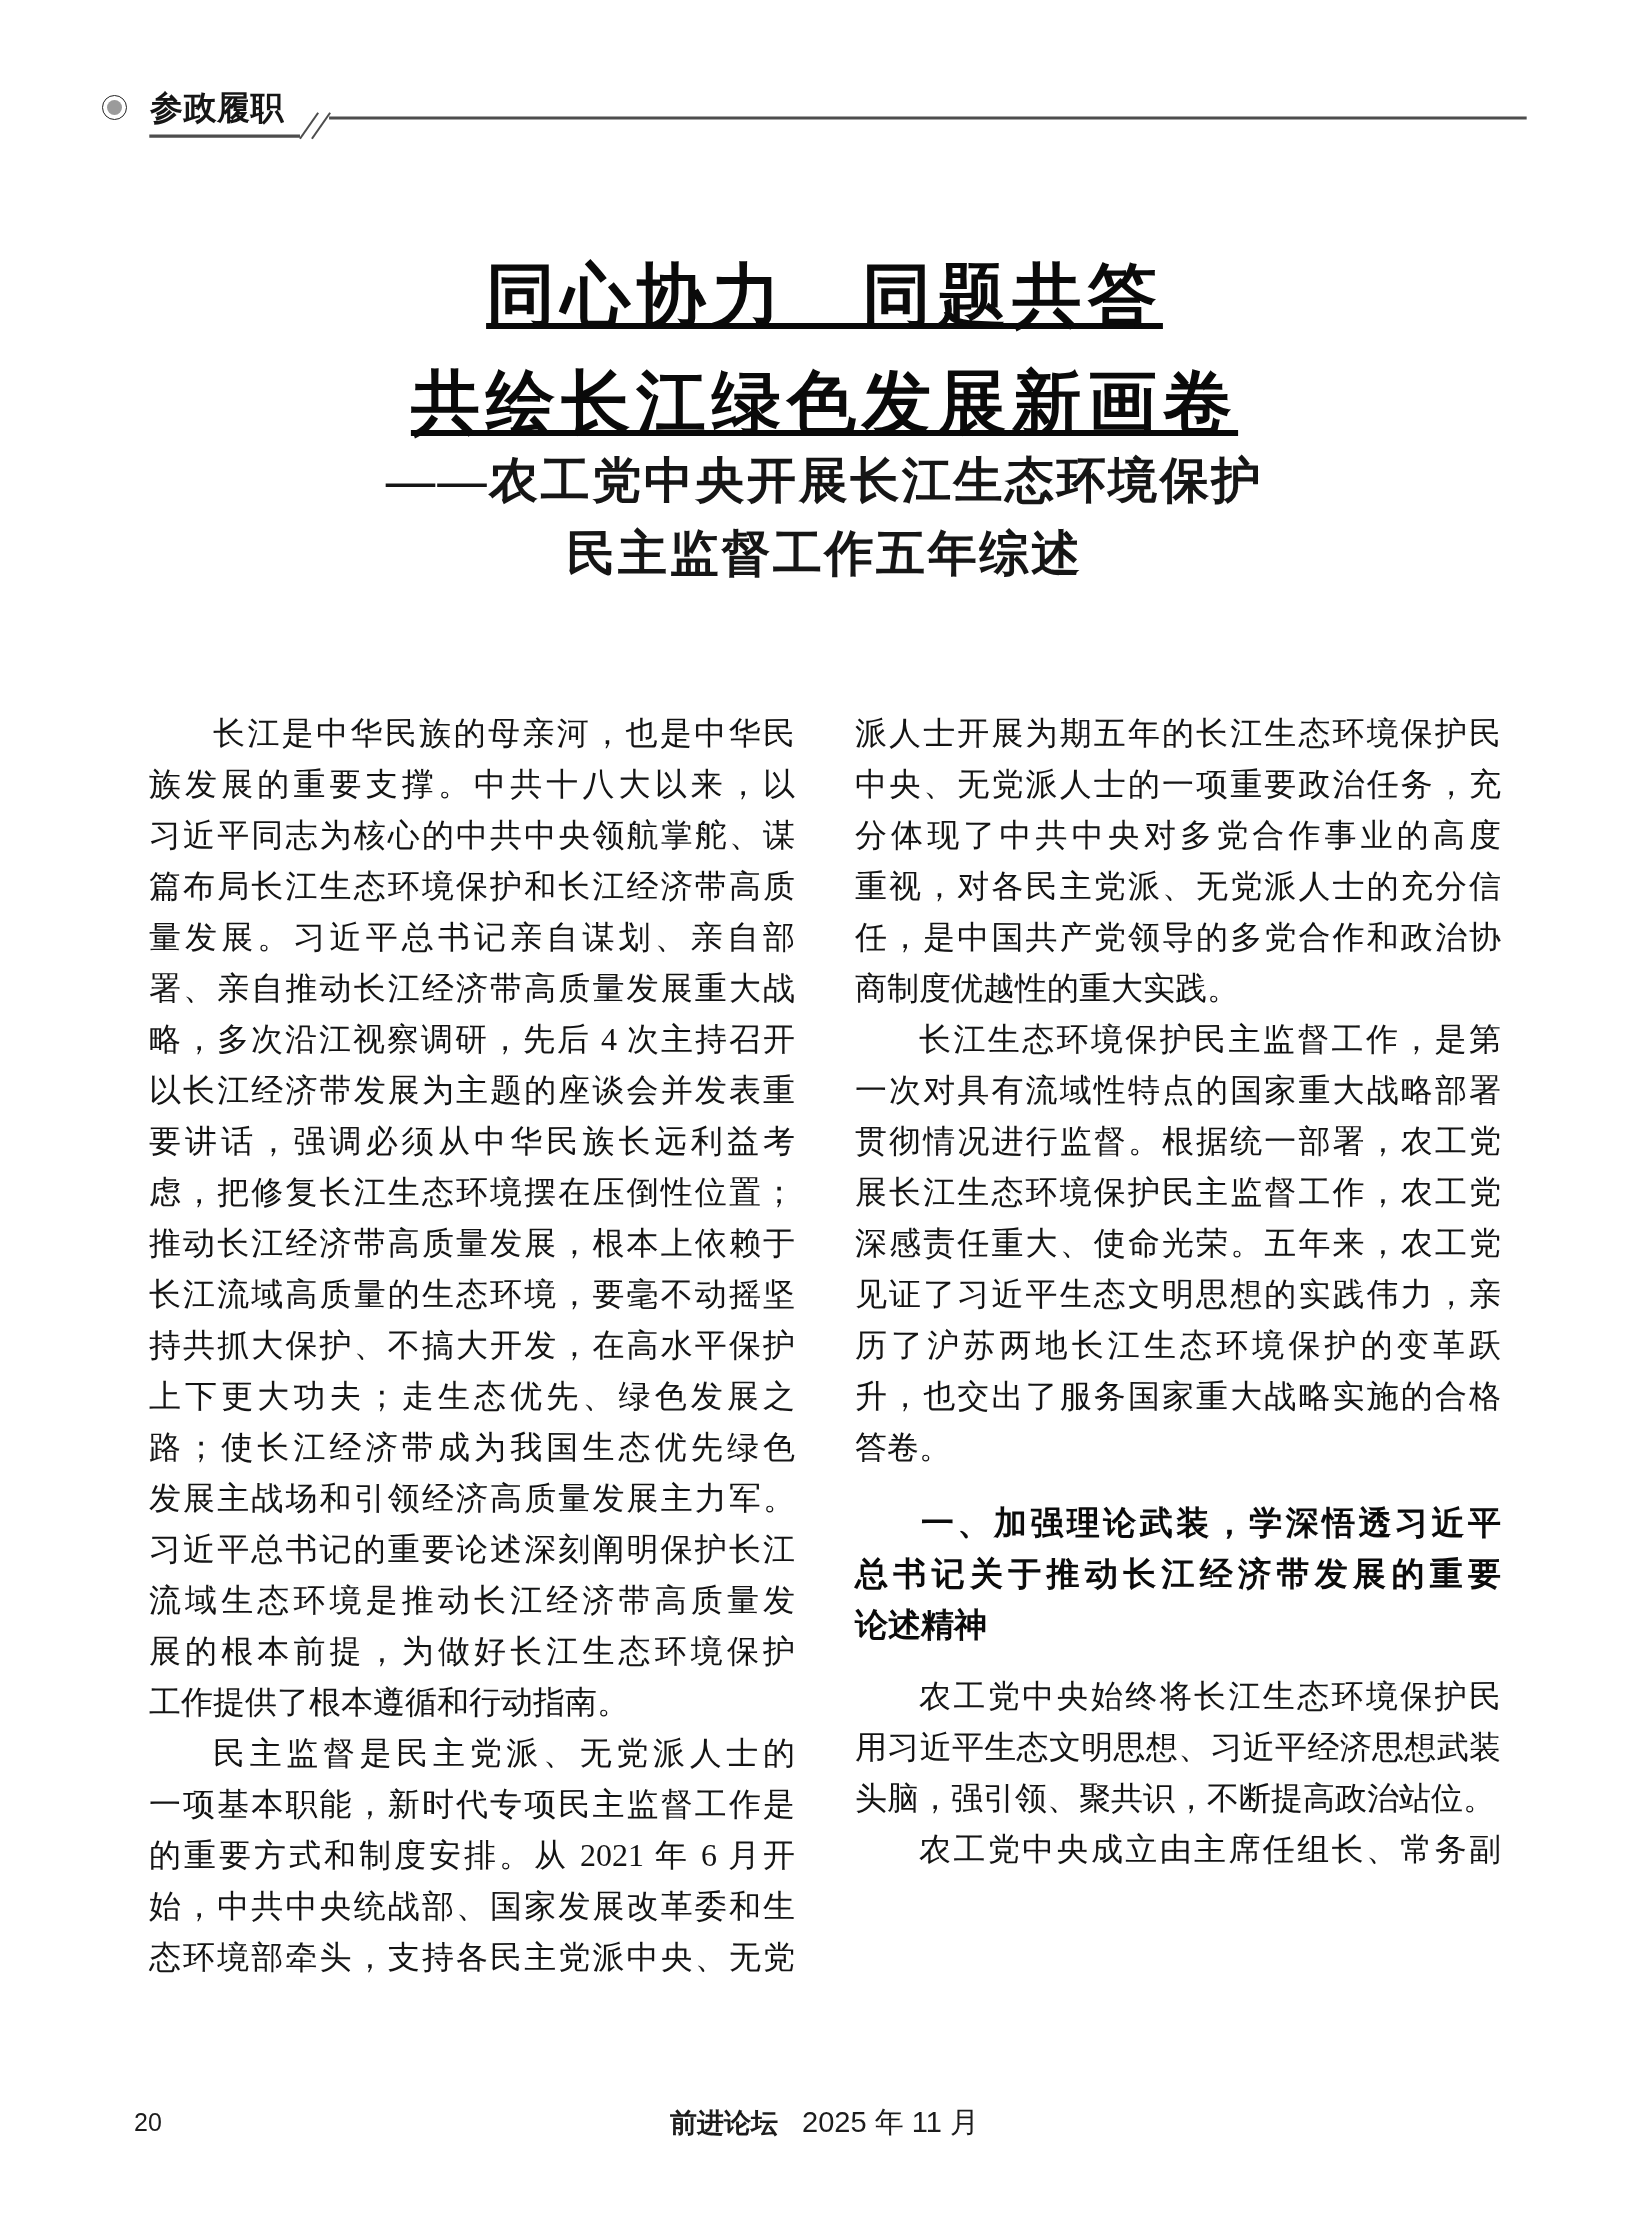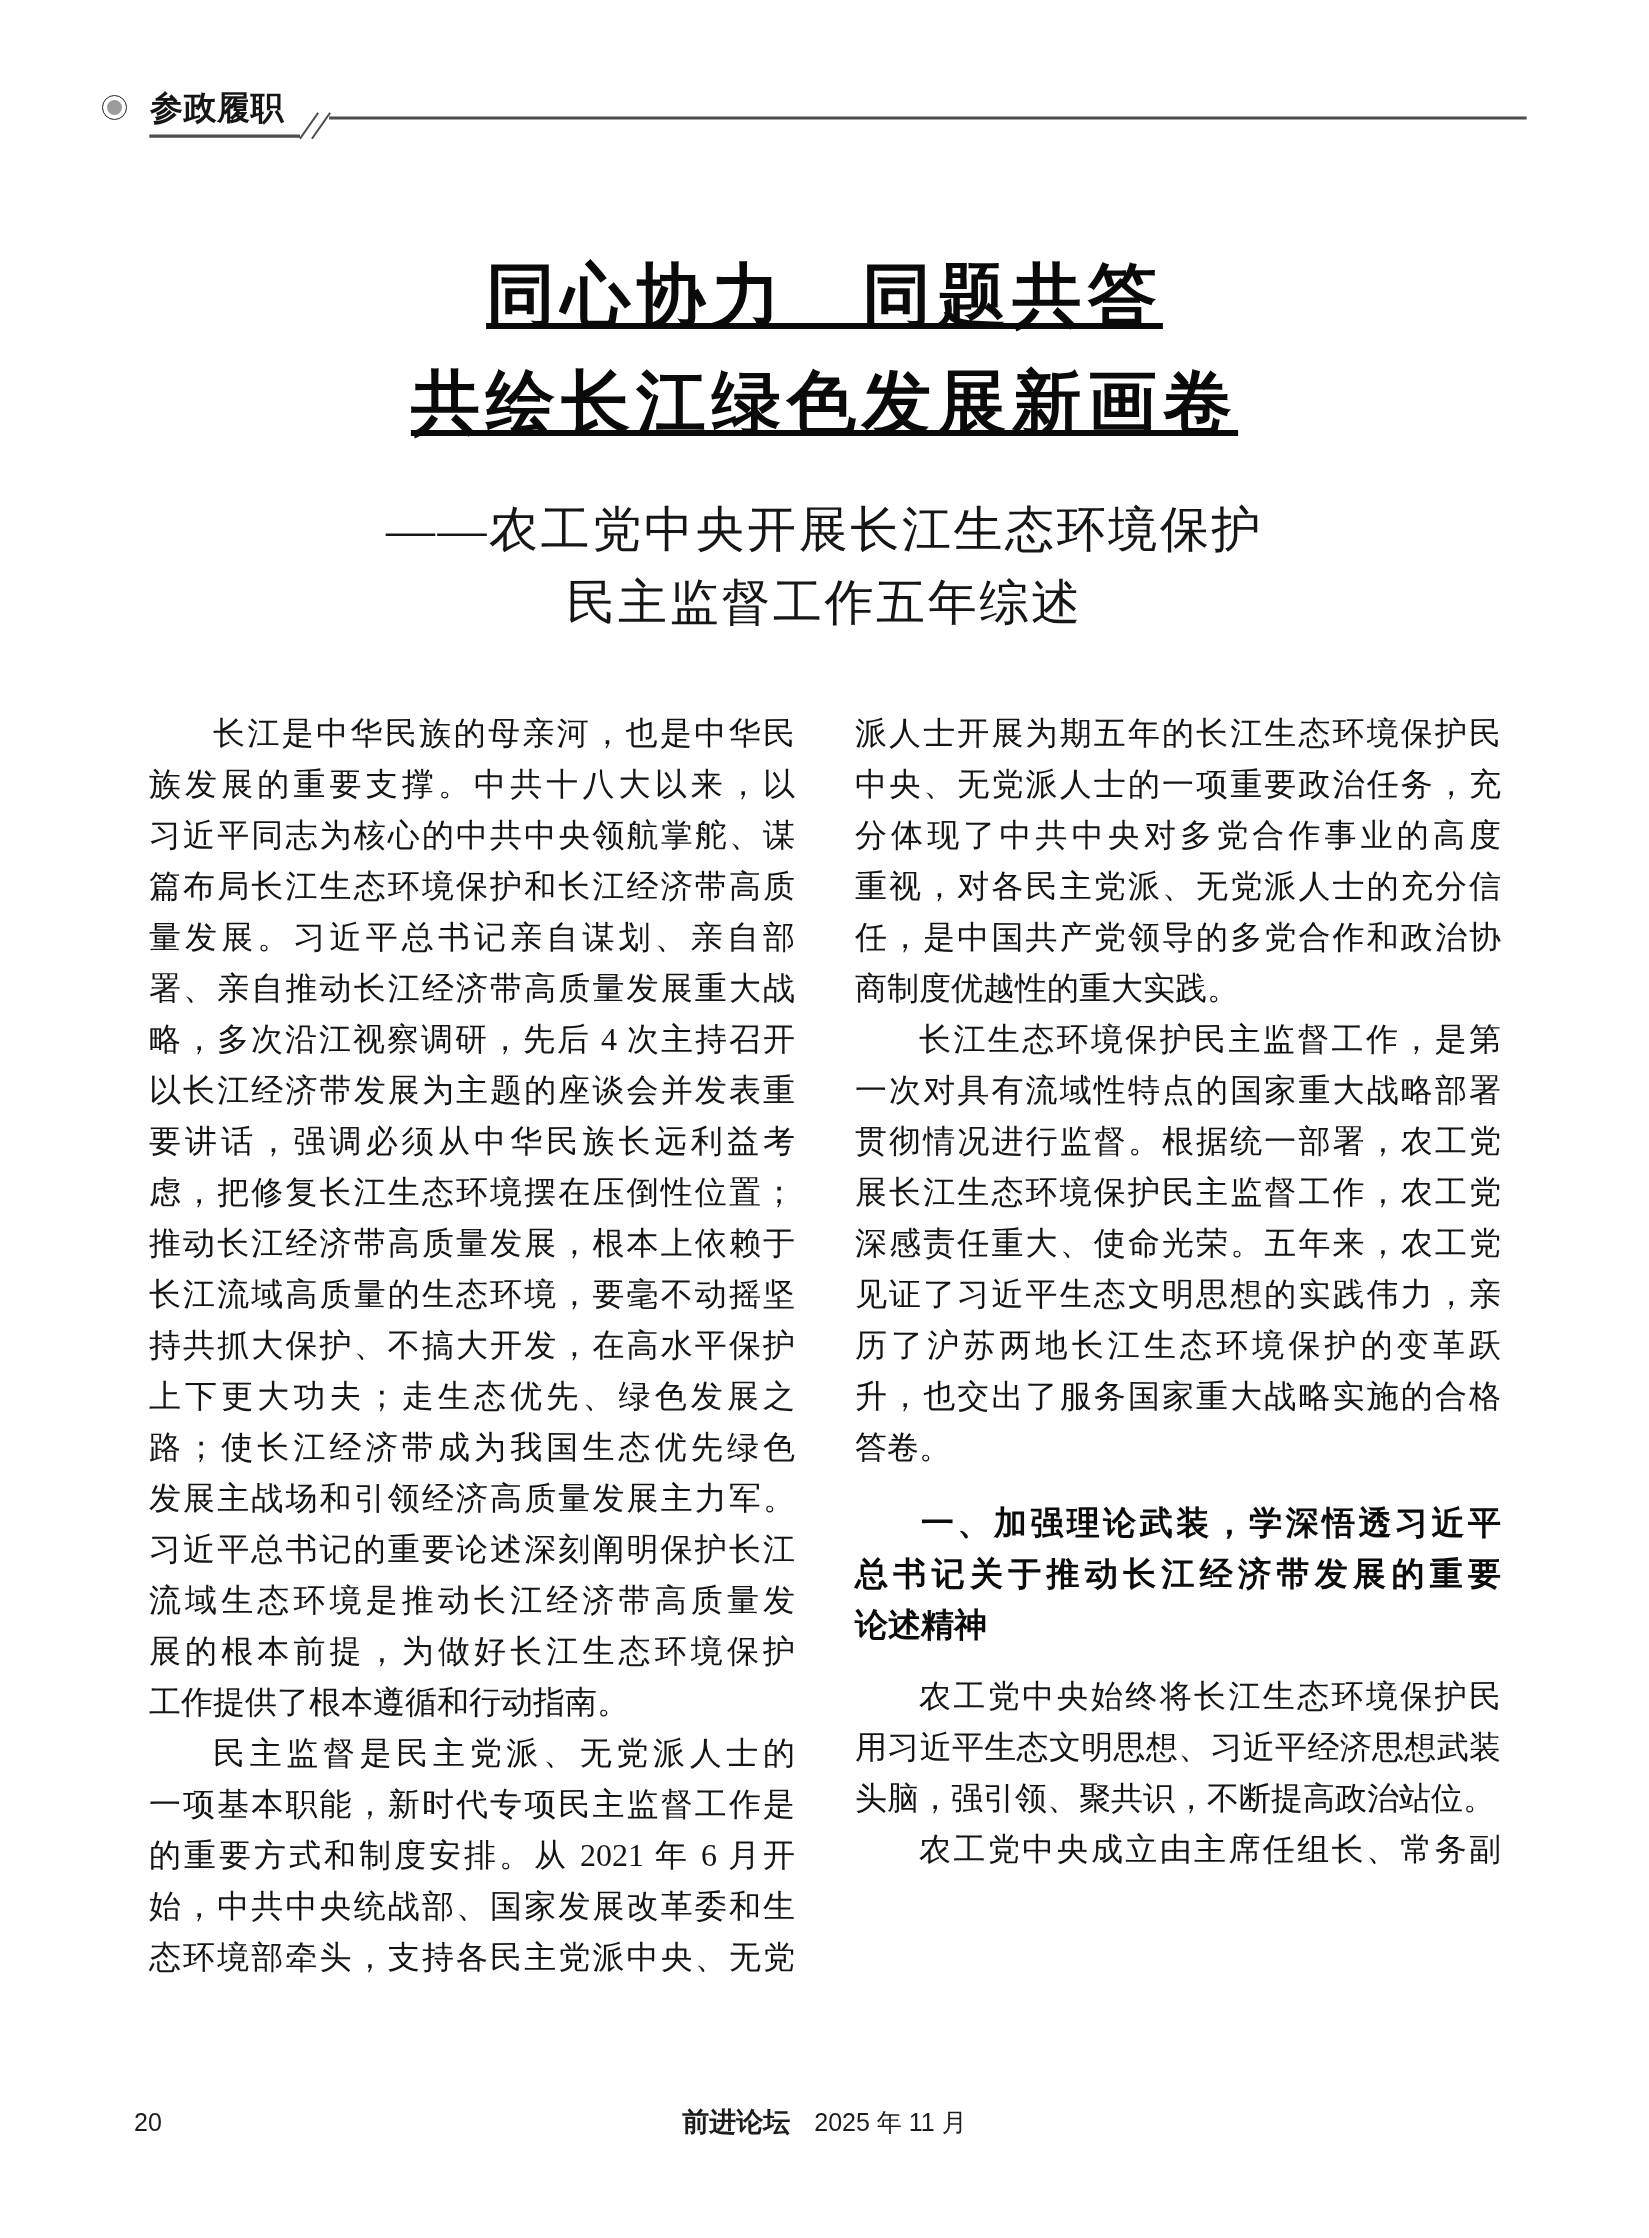--- a/index.html
+++ b/index.html
@@ -21,22 +21,22 @@
     font-size:33px;line-height:34px;font-weight:bold;letter-spacing:0.5px;color:#161616;
   }
   .header-lines{position:absolute;left:0;top:0;}
   
   .title{
     position:absolute;left:149px;top:242px;width:1351px;margin:0;text-align:center;
     font-family:"Liberation Sans","DejaVu Sans",sans-serif;font-weight:bold;
     font-size:69px;line-height:107px;letter-spacing:6.2px;color:#0a0a0a;white-space:nowrap;text-decoration:underline;
   }
   .subtitle{
-    position:absolute;left:149px;top:493px;width:1351px;margin:0;text-align:center;
-    font-size:49px;line-height:73px;letter-spacing:2.6px;font-weight:normal;color:#161616;white-space:nowrap;
+    position:absolute;left:149px;top:444px;width:1351px;margin:0;text-align:center;
+    font-size:49px;line-height:73px;letter-spacing:2.6px;font-weight:bold;color:#161616;white-space:nowrap;
   }
   
   .col{
     position:absolute;top:708px;width:646px;
     font-size:32px;line-height:51px;color:#141414;
   }
   .col-left{left:149px;}
   .col-right{left:855px;}
   .line{text-align:justify;text-align-last:justify;}
   .line.indent{text-indent:2em;}
@@ -52,21 +52,21 @@
     position:absolute;left:134px;top:2109px;
     font-family:"Liberation Sans","DejaVu Sans",sans-serif;font-size:25px;line-height:27px;color:#1c1c1c;
   }
   .footer-center{
     position:absolute;left:149px;top:2108px;width:1351px;text-align:center;
     font-size:25px;line-height:28px;color:#1c1c1c;white-space:nowrap;
   }
   .journal-name{
     font-family:"Liberation Sans","DejaVu Sans",sans-serif;font-weight:bold;font-size:27px;
   }
-  .issue-date{margin-left:24px;font-family:"Liberation Sans","DejaVu Sans",sans-serif;font-size:25px;}
+  .issue-date{margin-left:24px;font-family:"Liberation Sans","DejaVu Sans",sans-serif;font-size:29px;}
 </style>
 </head>
 <body>
 
 <div class="page">
 
   <span class="bullet">
     <span class="bullet-inner"></span>
   </span>
   <h2 class="section-label">参政履职</h2>

